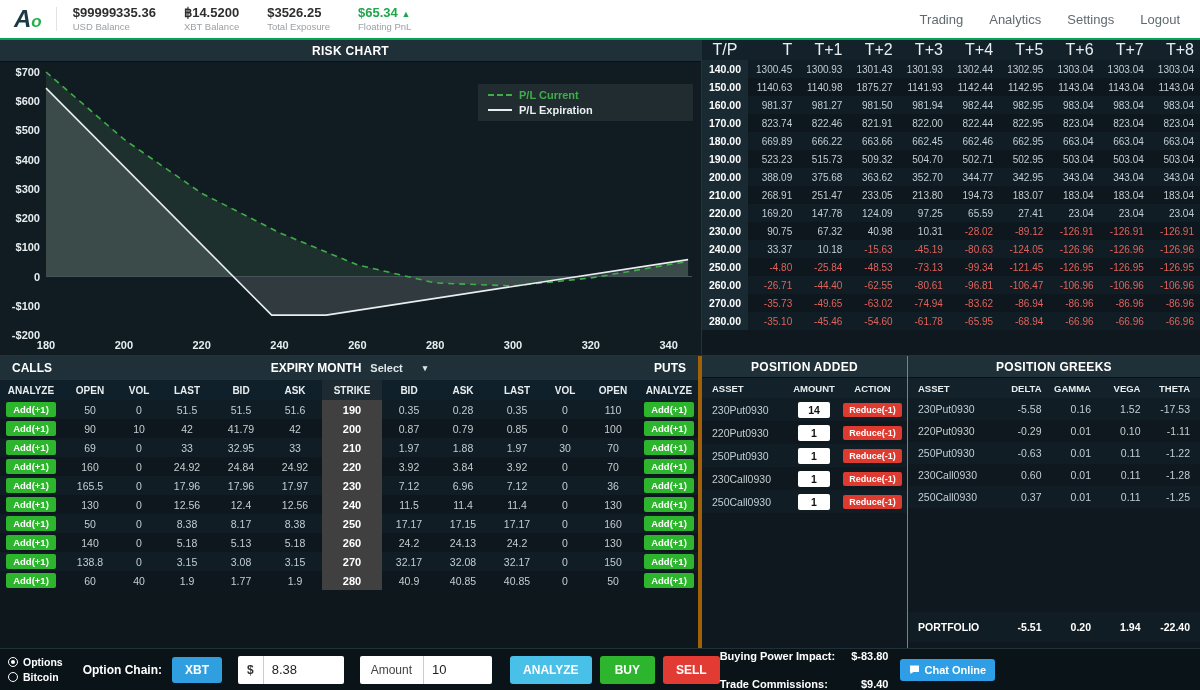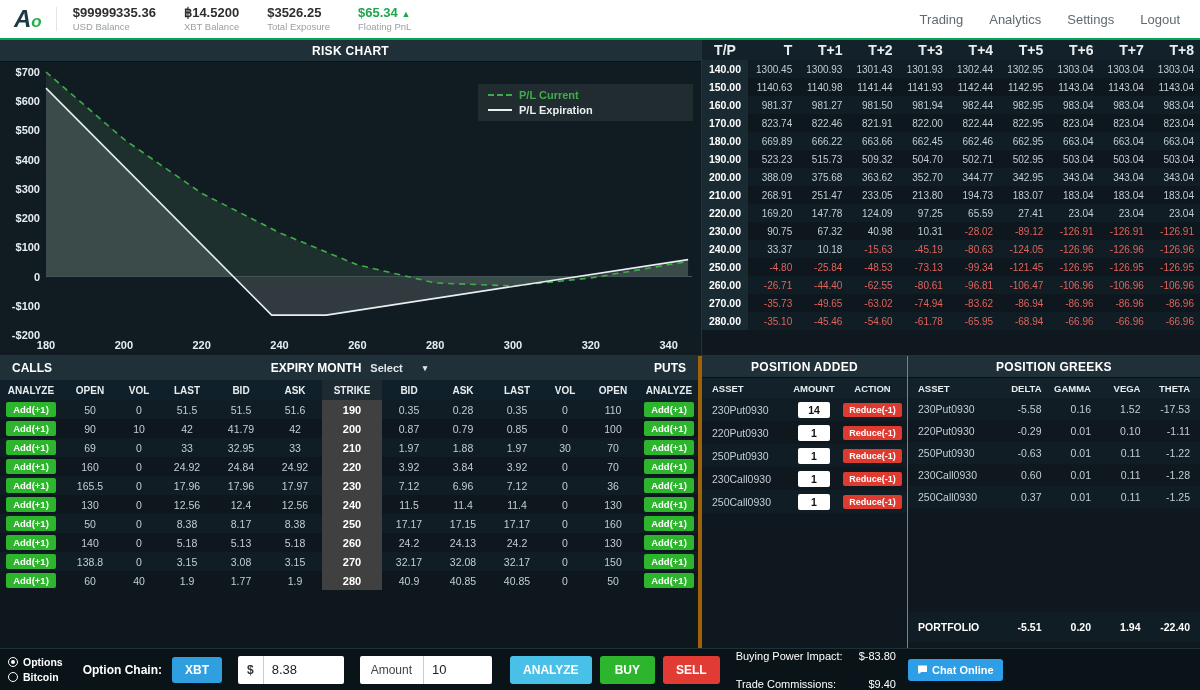--- a/index.html
+++ b/index.html
@@ -31,21 +31,21 @@
   .legend { position:absolute; top:22px; right:8px; width:215px; background:rgba(255,255,255,0.07); padding:5px 10px; display:flex; flex-direction:column; gap:3px; }
   .legend-row { display:flex; align-items:center; gap:7px; font-size:11px; font-weight:bold; }
   .legend-sample { width:24px; flex:none; }
   .sample-dashed { border-top:2px dashed #3fae49; }
   .sample-solid { border-top:2px solid #e9eef0; }
   .legend-row.current .legend-text { color:#3fae49; }
   .legend-row.expiration .legend-text { color:#e9eef0; }
 
   .scenario-panel { flex:1; display:flex; flex-direction:column; background:#0e181e; }
   .sc-head { display:grid; grid-template-columns:46px repeat(9,1fr); height:20px; align-items:center; background:#13222a; flex:none; }
-  .sc-h { color:#e8eef0; font-weight:bold; font-size:14px; text-align:right; padding-right:6px; }
+  .sc-h { color:#e8eef0; font-weight:normal; font-size:16px; text-align:right; padding-right:6px; }
   .sc-h.sc-tp-h { text-align:center; padding:0; }
   .sc-body { flex:1; overflow:hidden; }
   .sc-row { display:grid; grid-template-columns:46px repeat(9,1fr); height:18px; align-items:center; }
   .sc-row:nth-child(odd) { background:#101d24; }
   .sc-row:nth-child(even) { background:#0d171d; }
   .sc-cell { font-size:10px; color:#c3ced3; text-align:right; padding-right:6px; white-space:nowrap; }
   .sc-tp { background:#1a2a33; color:#fff; font-weight:bold; font-size:10.5px; height:100%; display:flex; align-items:center; justify-content:center; padding:0; }
   .neg { color:#e0635c; }
 
   
@@ -108,21 +108,21 @@
   .price-group { display:flex; align-items:stretch; height:28px; border-radius:2px; overflow:hidden; margin-left:16px; }
   .prefix { background:#fff; color:#333; font-weight:bold; font-size:12px; display:flex; align-items:center; padding:0 9px; border-right:1px solid #ccc; }
   .price-input { width:80px; border:none; font-size:13px; color:#222; padding:0 8px; font-family:inherit; outline:none; }
   .amount-group { display:flex; align-items:stretch; height:28px; border-radius:2px; overflow:hidden; margin-left:16px; }
   .amt-label { background:#fff; color:#444; font-size:12px; display:flex; align-items:center; padding:0 11px; border-right:1px solid #ccc; }
   .amt-input { width:68px; border:none; font-size:13px; color:#222; padding:0 8px; font-family:inherit; outline:none; }
   .bb-btn { color:#fff; border:none; border-radius:3px; font-size:12px; font-weight:bold; padding:7px 13px; cursor:pointer; font-family:inherit; }
   .analyze-btn { background:#49c0e8; margin-left:18px; }
   .buy-btn { background:#2db52d; margin-left:8px; padding:7px 15px; }
   .sell-btn { background:#e23b34; margin-left:8px; }
-  .impact-block { display:grid; grid-template-columns:auto auto; column-gap:12px; row-gap:2px; margin-left:16px; color:#fff; font-size:11px; font-weight:normal; white-space:nowrap;gap:16px; }
+  .impact-block { display:grid; grid-template-columns:auto auto; column-gap:12px; row-gap:2px; margin-left:0; color:#fff; font-size:11px; font-weight:bold; white-space:nowrap;gap:16px; }
   .imp-v { text-align:right; }
   .chat-btn { background:#2e9fe6; color:#fff; border:none; border-radius:3px; font-size:11px; font-weight:bold; padding:5px 9px; display:flex; align-items:center; gap:4px; cursor:pointer; font-family:inherit; margin-left:12px; }
   .chat-icon svg { display:block; }
 </style>
 </head>
 <body>
 
 <div class="app">
 
   <header class="topbar">
@@ -220,21 +220,21 @@
             <div class="sc-cell">1302.44</div>
             <div class="sc-cell">1302.95</div>
             <div class="sc-cell">1303.04</div>
             <div class="sc-cell">1303.04</div>
             <div class="sc-cell">1303.04</div>
           </div>
           <div class="sc-row">
             <div class="sc-cell sc-tp">150.00</div>
             <div class="sc-cell">1140.63</div>
             <div class="sc-cell">1140.98</div>
-            <div class="sc-cell">1141.44</div>
+            <div class="sc-cell">1875.27</div>
             <div class="sc-cell">1141.93</div>
             <div class="sc-cell">1142.44</div>
             <div class="sc-cell">1142.95</div>
             <div class="sc-cell">1143.04</div>
             <div class="sc-cell">1143.04</div>
             <div class="sc-cell">1143.04</div>
           </div>
           <div class="sc-row">
             <div class="sc-cell sc-tp">160.00</div>
             <div class="sc-cell">981.37</div>

